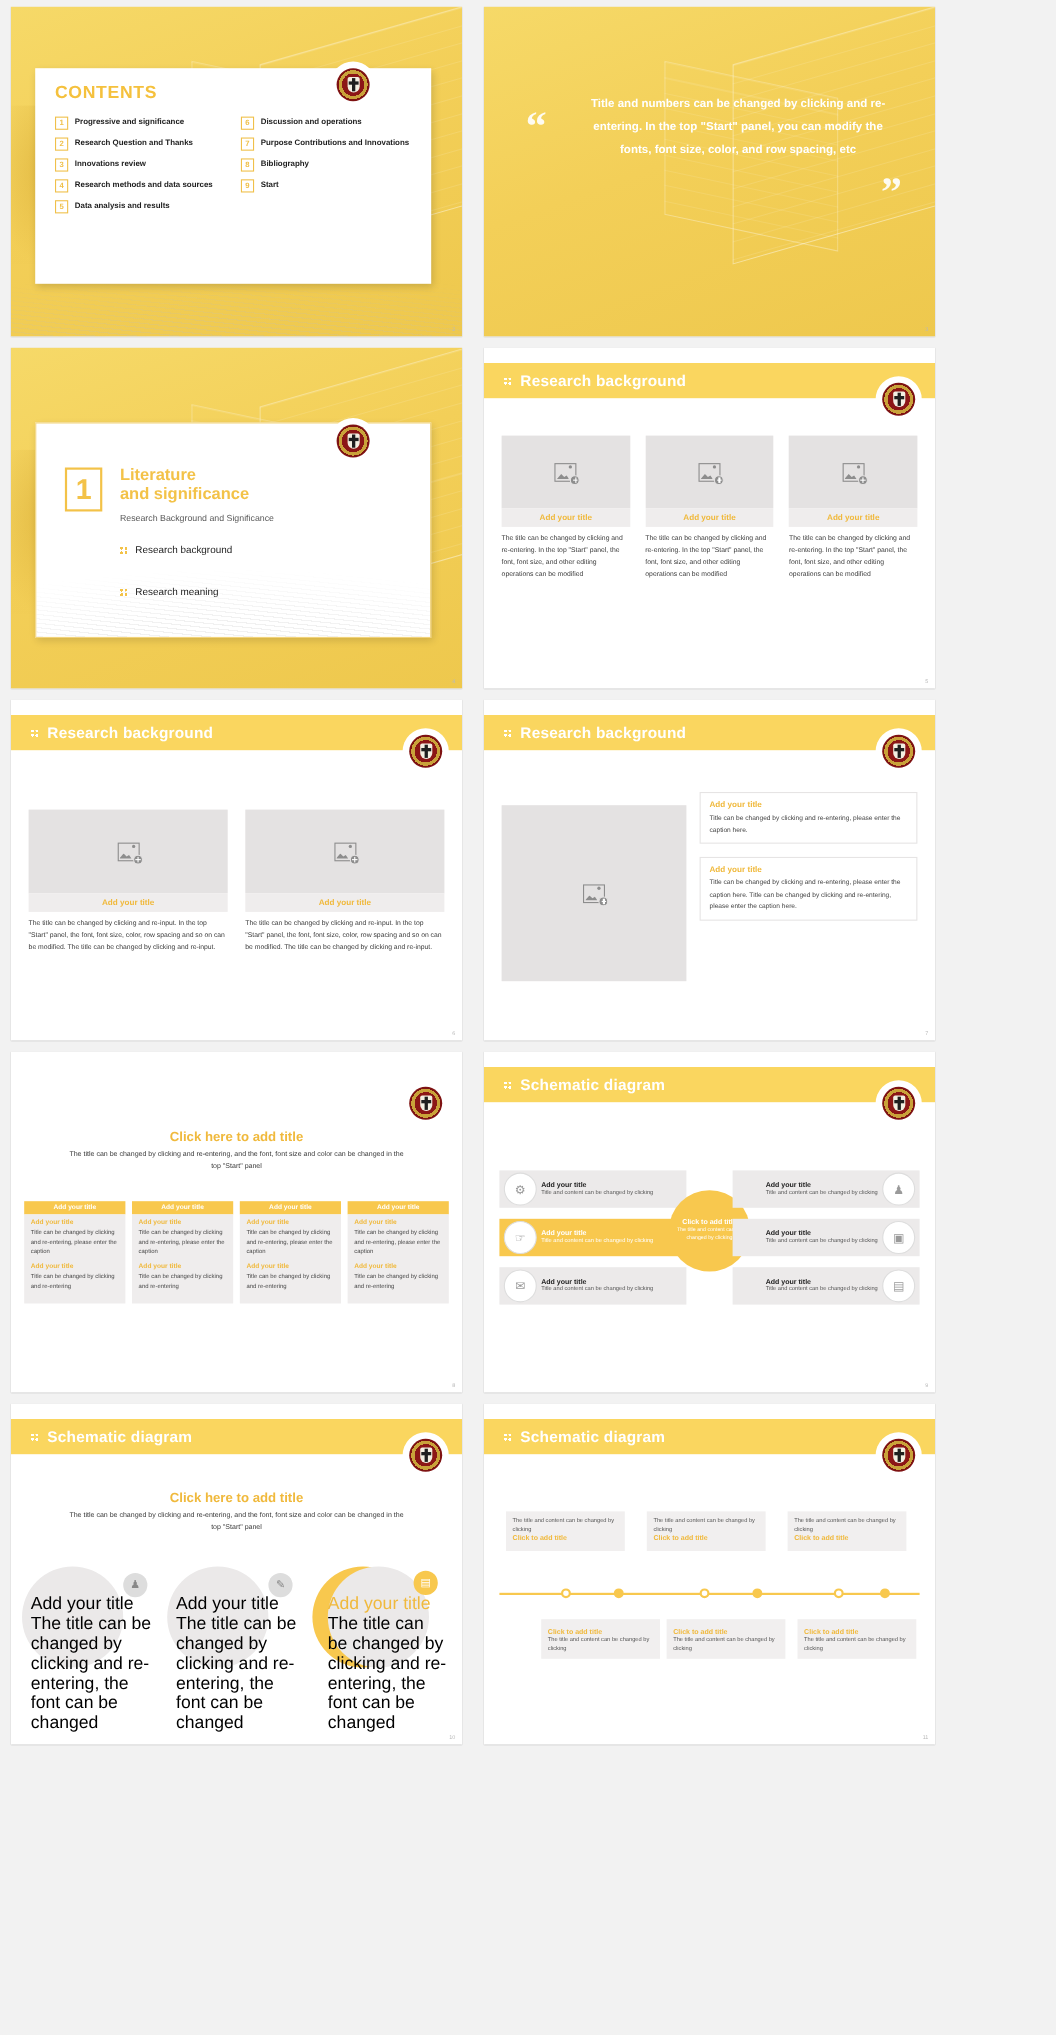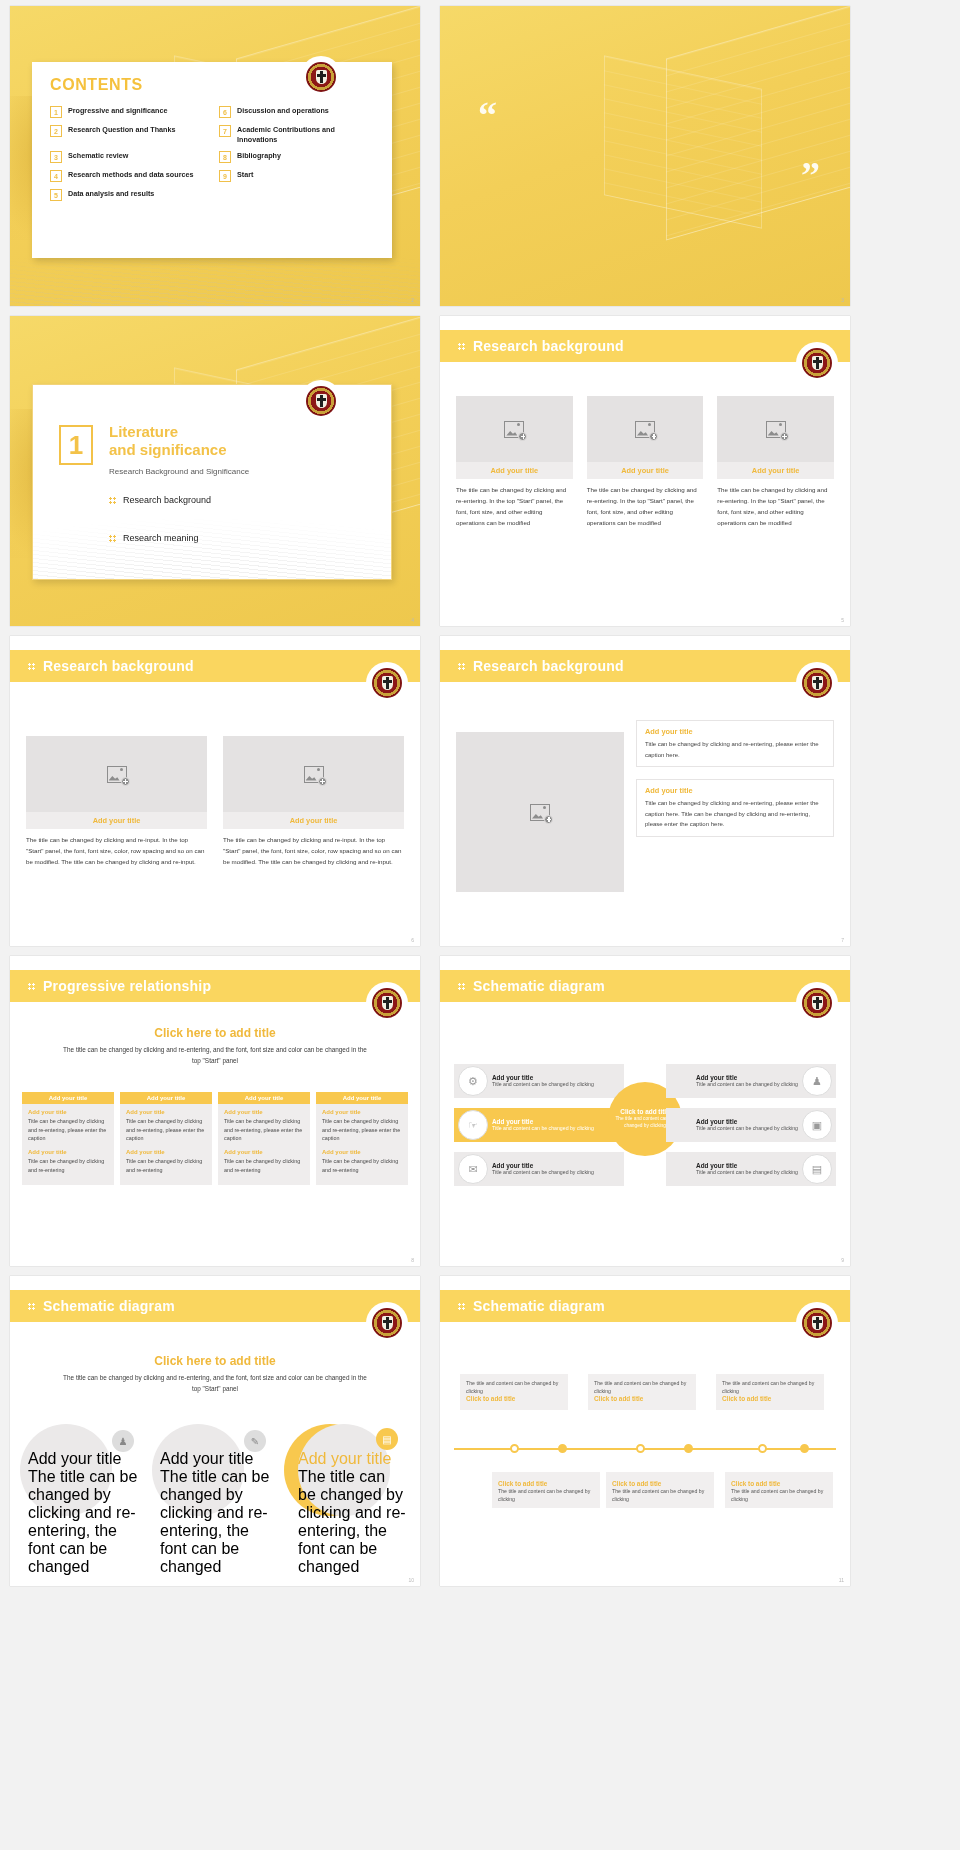--- a/index.html
+++ b/index.html
@@ -155,25 +155,25 @@
         <div class="citem">
             <span class="cnum">6</span>
             <span class="ctext">Discussion and operations</span>
           </div>
         <div class="citem">
             <span class="cnum">2</span>
             <span class="ctext">Research Question and Thanks</span>
           </div>
         <div class="citem">
             <span class="cnum">7</span>
-            <span class="ctext">Academic Contributions and Innovations</span>
+            <span class="ctext">Purpose Contributions and Innovations</span>
           </div>
         <div class="citem">
             <span class="cnum">3</span>
-            <span class="ctext">Schematic review</span>
+            <span class="ctext">Innovations review</span>
           </div>
         <div class="citem">
             <span class="cnum">8</span>
             <span class="ctext">Bibliography</span>
           </div>
         <div class="citem">
             <span class="cnum">4</span>
             <span class="ctext">Research methods and data sources</span>
           </div>
         <div class="citem">
@@ -191,20 +191,21 @@
           <b></b>
         </i>
       </div>
     <div class="pgnum">2</div>
   </div>
 
   <div class="slide">
     <div class="bldg"></div>
     <div class="qmark" style="left:38px;top:90px;">“</div>
     <div class="qmark" style="right:30px;top:150px;">”</div>
+    <div class="qtext">Title and numbers can be changed by clicking and re-entering. In the top "Start" panel, you can modify the fonts, font size, color, and row spacing, etc</div>
     <div class="pgnum">3</div>
   </div>
 
   <div class="slide tall">
     <div class="bldg">
         <div class="tree"></div>
       </div>
     <div class="card4">
       <div class="wave" style="height:70%"></div>
       <div class="bignum">1</div>
@@ -345,24 +346,20 @@
       </div>
       <div style="border:1px solid #e6e4e4;padding:6px 8px;margin-top:12px;">
         <div style="color:#f0b93c;font-size:7.4px;font-weight:bold;">Add your title</div>
         <div style="font-size:6px;color:#444;line-height:1.75;margin-top:3px;">Title can be changed by clicking and re-entering, please enter the caption here. Title can be changed by clicking and re-entering, please enter the caption here.</div>
       </div>
     </div>
     <div class="pgnum">7</div>
   </div>
 
   <div class="slide tall">
-    <div class="hbar">
-      <span class="dots w"></span>
-      <h2>Progressive relationship</h2>
-    </div>
     <div class="crest" style="right:14px;top:28px;">
         <i>
           <b></b>
         </i>
       </div>
     <div style="position:absolute;left:0;right:0;top:70px;text-align:center;">
       <div style="color:#f0b93c;font-size:12px;font-weight:bold;">Click here to add title</div>
       <div style="font-size:6.4px;color:#3a3a3a;line-height:1.7;margin-top:5px;padding:0 52px;">The title can be changed by clicking and re-entering, and the font, font size and color can be changed in the top "Start" panel</div>
     </div>
     <div style="position:absolute;left:12px;right:12px;top:136px;display:grid;grid-template-columns:repeat(4,1fr);gap:6px;">

